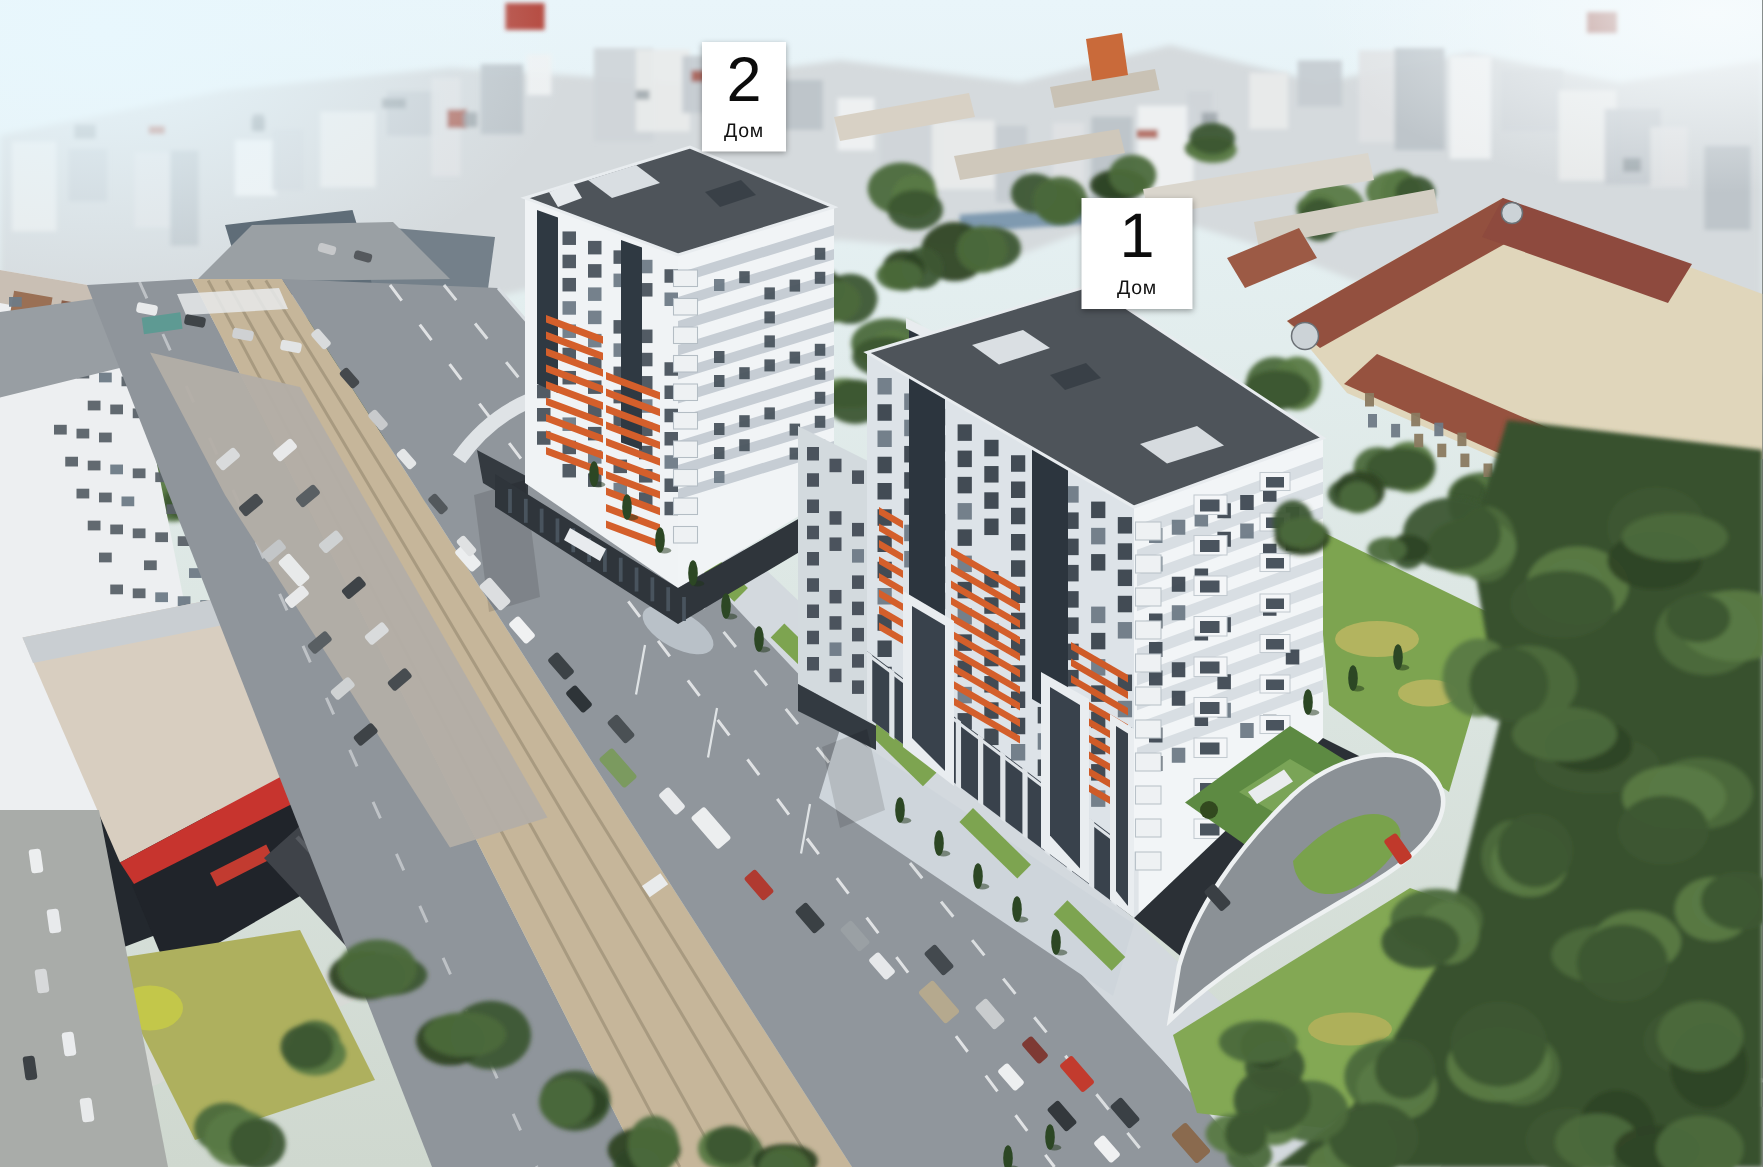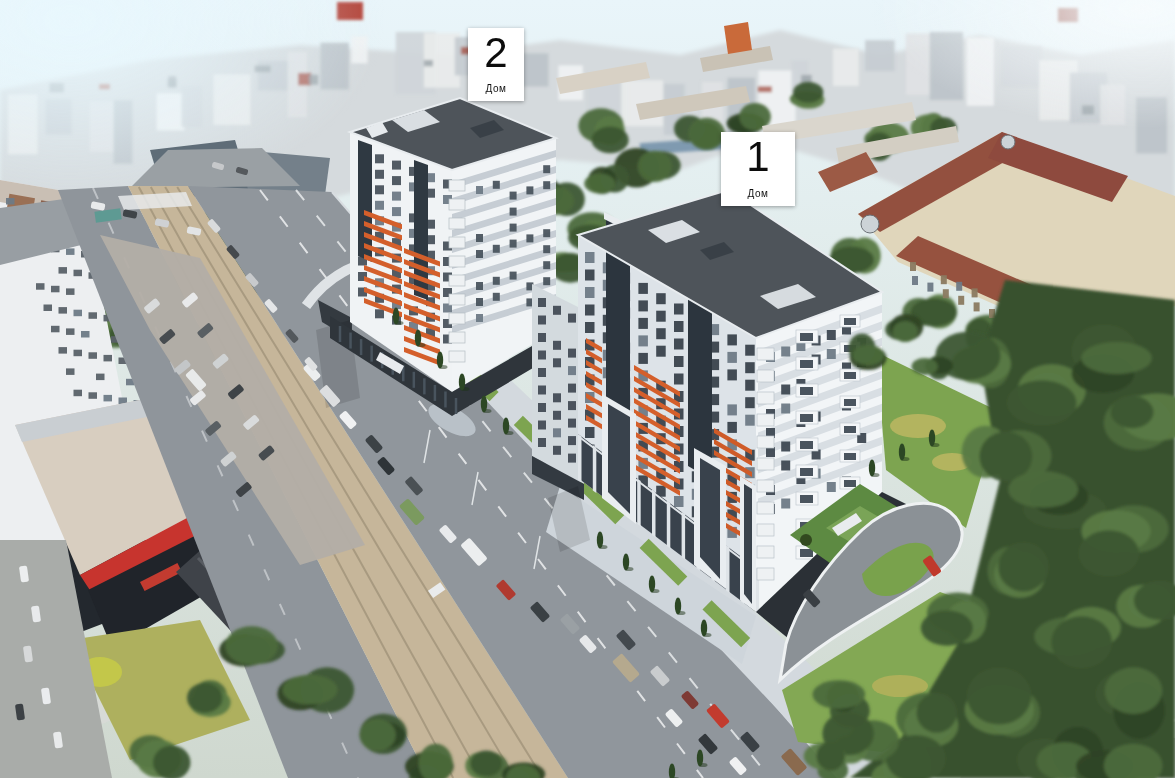--- a/index.html
+++ b/index.html
@@ -3,21 +3,21 @@
 <meta charset="utf-8">
 <style>
   html,body{margin:0;padding:0;background:#1d2023;}
   .stage{position:relative;width:1175px;height:778px;overflow:hidden;
          font-family:"Liberation Sans",sans-serif;background:#cfd8cf;}
   .stage svg{position:absolute;left:0;top:0;}
   .marker{position:absolute;display:flex;flex-direction:column;align-items:center;
           justify-content:space-between;background:#ffffff;box-shadow:0 1px 4px rgba(0,0,0,.35);
           padding:3px 0 7px 0;box-sizing:border-box;}
   .marker .num{font-size:42px;line-height:1.05;color:#0c0c0c;font-weight:500;}
-  .marker .cap{font-size:10px;color:#111;letter-spacing:.5px;}
+  .marker .cap{font-size:13px;color:#111;letter-spacing:.5px;}
   #marker-2{left:468px;top:28px;width:56px;height:73px;}
   #marker-1{left:721px;top:132px;width:74px;height:74px;}
 </style>
 </head>
 <body>
 
 <div class="stage">
 
 <svg id="scene" width="1175" height="778" viewBox="0 0 1175 778">
   <defs>

